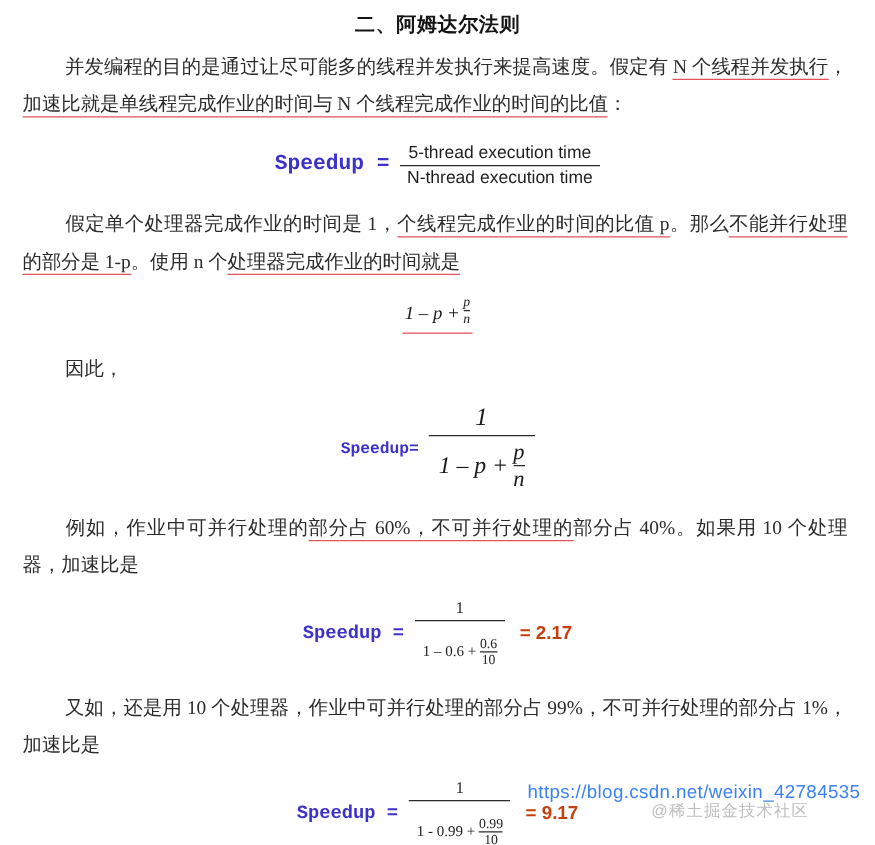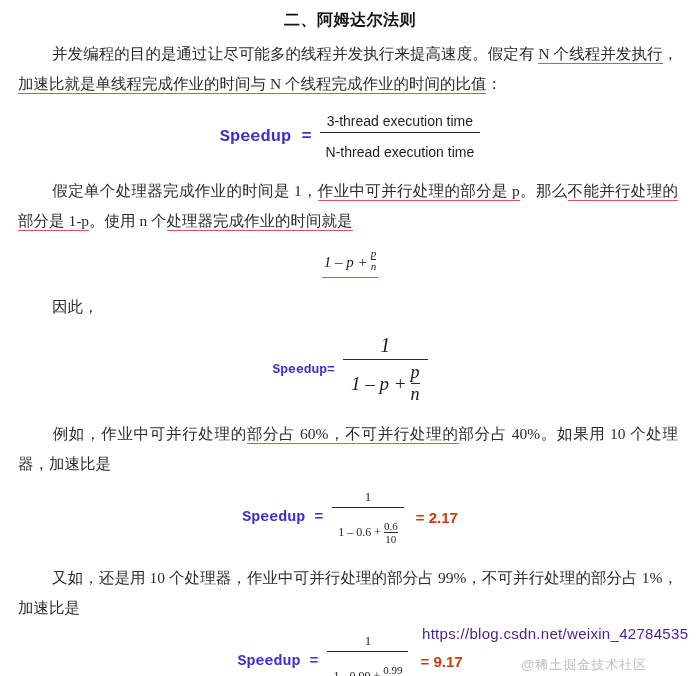--- a/index.html
+++ b/index.html
@@ -78,21 +78,21 @@
     font-family: "Liberation Serif", "DejaVu Serif", serif;
   }
   
   #formula-speedup-threads {
     margin-top: 14px;
     font-size: 15px;
   }
   #formula-speedup-threads .sp-label { font-size: 17px; margin-right: 8px; }
   #formula-speedup-threads .frac { font-size: 14px; color: #1f1f1f; }
   #formula-speedup-threads .frac > .num { padding-bottom: 3px; }
-  #formula-speedup-threads .frac > .den { padding-top: 11px; border-top-width: 1.6px; }
+  #formula-speedup-threads .frac > .den { padding-top: 0; border-top-width: 1.6px; }
 
   
   #formula-one-minus-p {
     margin-top: 14px;
     font-size: 15px;
     font-style: italic;
   }
   #formula-one-minus-p .expr {
     display: inline-flex;
     align-items: center;
@@ -177,25 +177,25 @@
     font-family: "Liberation Sans", "DejaVu Sans", sans-serif;
     white-space: nowrap;
     pointer-events: none;
     user-select: none;
   }
   #watermark-url {
     left: 422px;
     top: 625px;
     font-size: 15px;
     letter-spacing: 0.3px;
-    color: #4c1d95;
+    color: #3b82f6;
   }
   #watermark-brand {
     left: 521px;
-    top: 656px;
+    top: 640px;
     font-size: 13px;
     color: #bdbdbd;
     letter-spacing: 1px;
   }
   .spacer-sm { height: 8px; }
 </style>
 </head>
 <body>
 
 <div class="page">
@@ -204,29 +204,29 @@
 
   <div class="spacer-sm"></div>
 
   <p class="para">
     <span class="indent"></span><span>并发编程的目的是通过让尽可能多的线程并发执行来提高速度。假定有 </span><span class="u">N 个线程并发执行</span><span>，</span><span class="u">加速比就是单线程完成作业的时间与 N 个线程完成作业的时间的比值</span><span>：</span>
   </p>
 
   <div class="formula-row" id="formula-speedup-threads">
     <span class="sp-label">Speedup =</span>
     <span class="frac f-sans">
-      <span class="num">3-thread execution time</span>
+      <span class="num">5-thread execution time</span>
       <span class="den">N-thread execution time</span>
     </span>
   </div>
 
   <div style="height:16px"></div>
 
   <p class="para">
-    <span class="indent"></span><span>假定单个处理器完成作业的时间是 1，</span><span class="u">作业中可并行处理的部分是 p</span><span>。那么</span><span class="u">不能并行处理的部分是 1-p</span><span>。使用 n 个</span><span class="u">处理器完成作业的时间就是</span>
+    <span class="indent"></span><span>假定单个处理器完成作业的时间是 1，</span><span class="u">个线程完成作业的时间的比值 p</span><span>。那么</span><span class="u">不能并行处理的部分是 1-p</span><span>。使用 n 个</span><span class="u">处理器完成作业的时间就是</span>
   </p>
 
   <div class="formula-row" id="formula-one-minus-p">
     <span class="expr">
       <span>1 – p +</span>
       <span class="smallfrac">
         <span>p</span>
         <span class="den">n</span>
       </span>
     </span>

